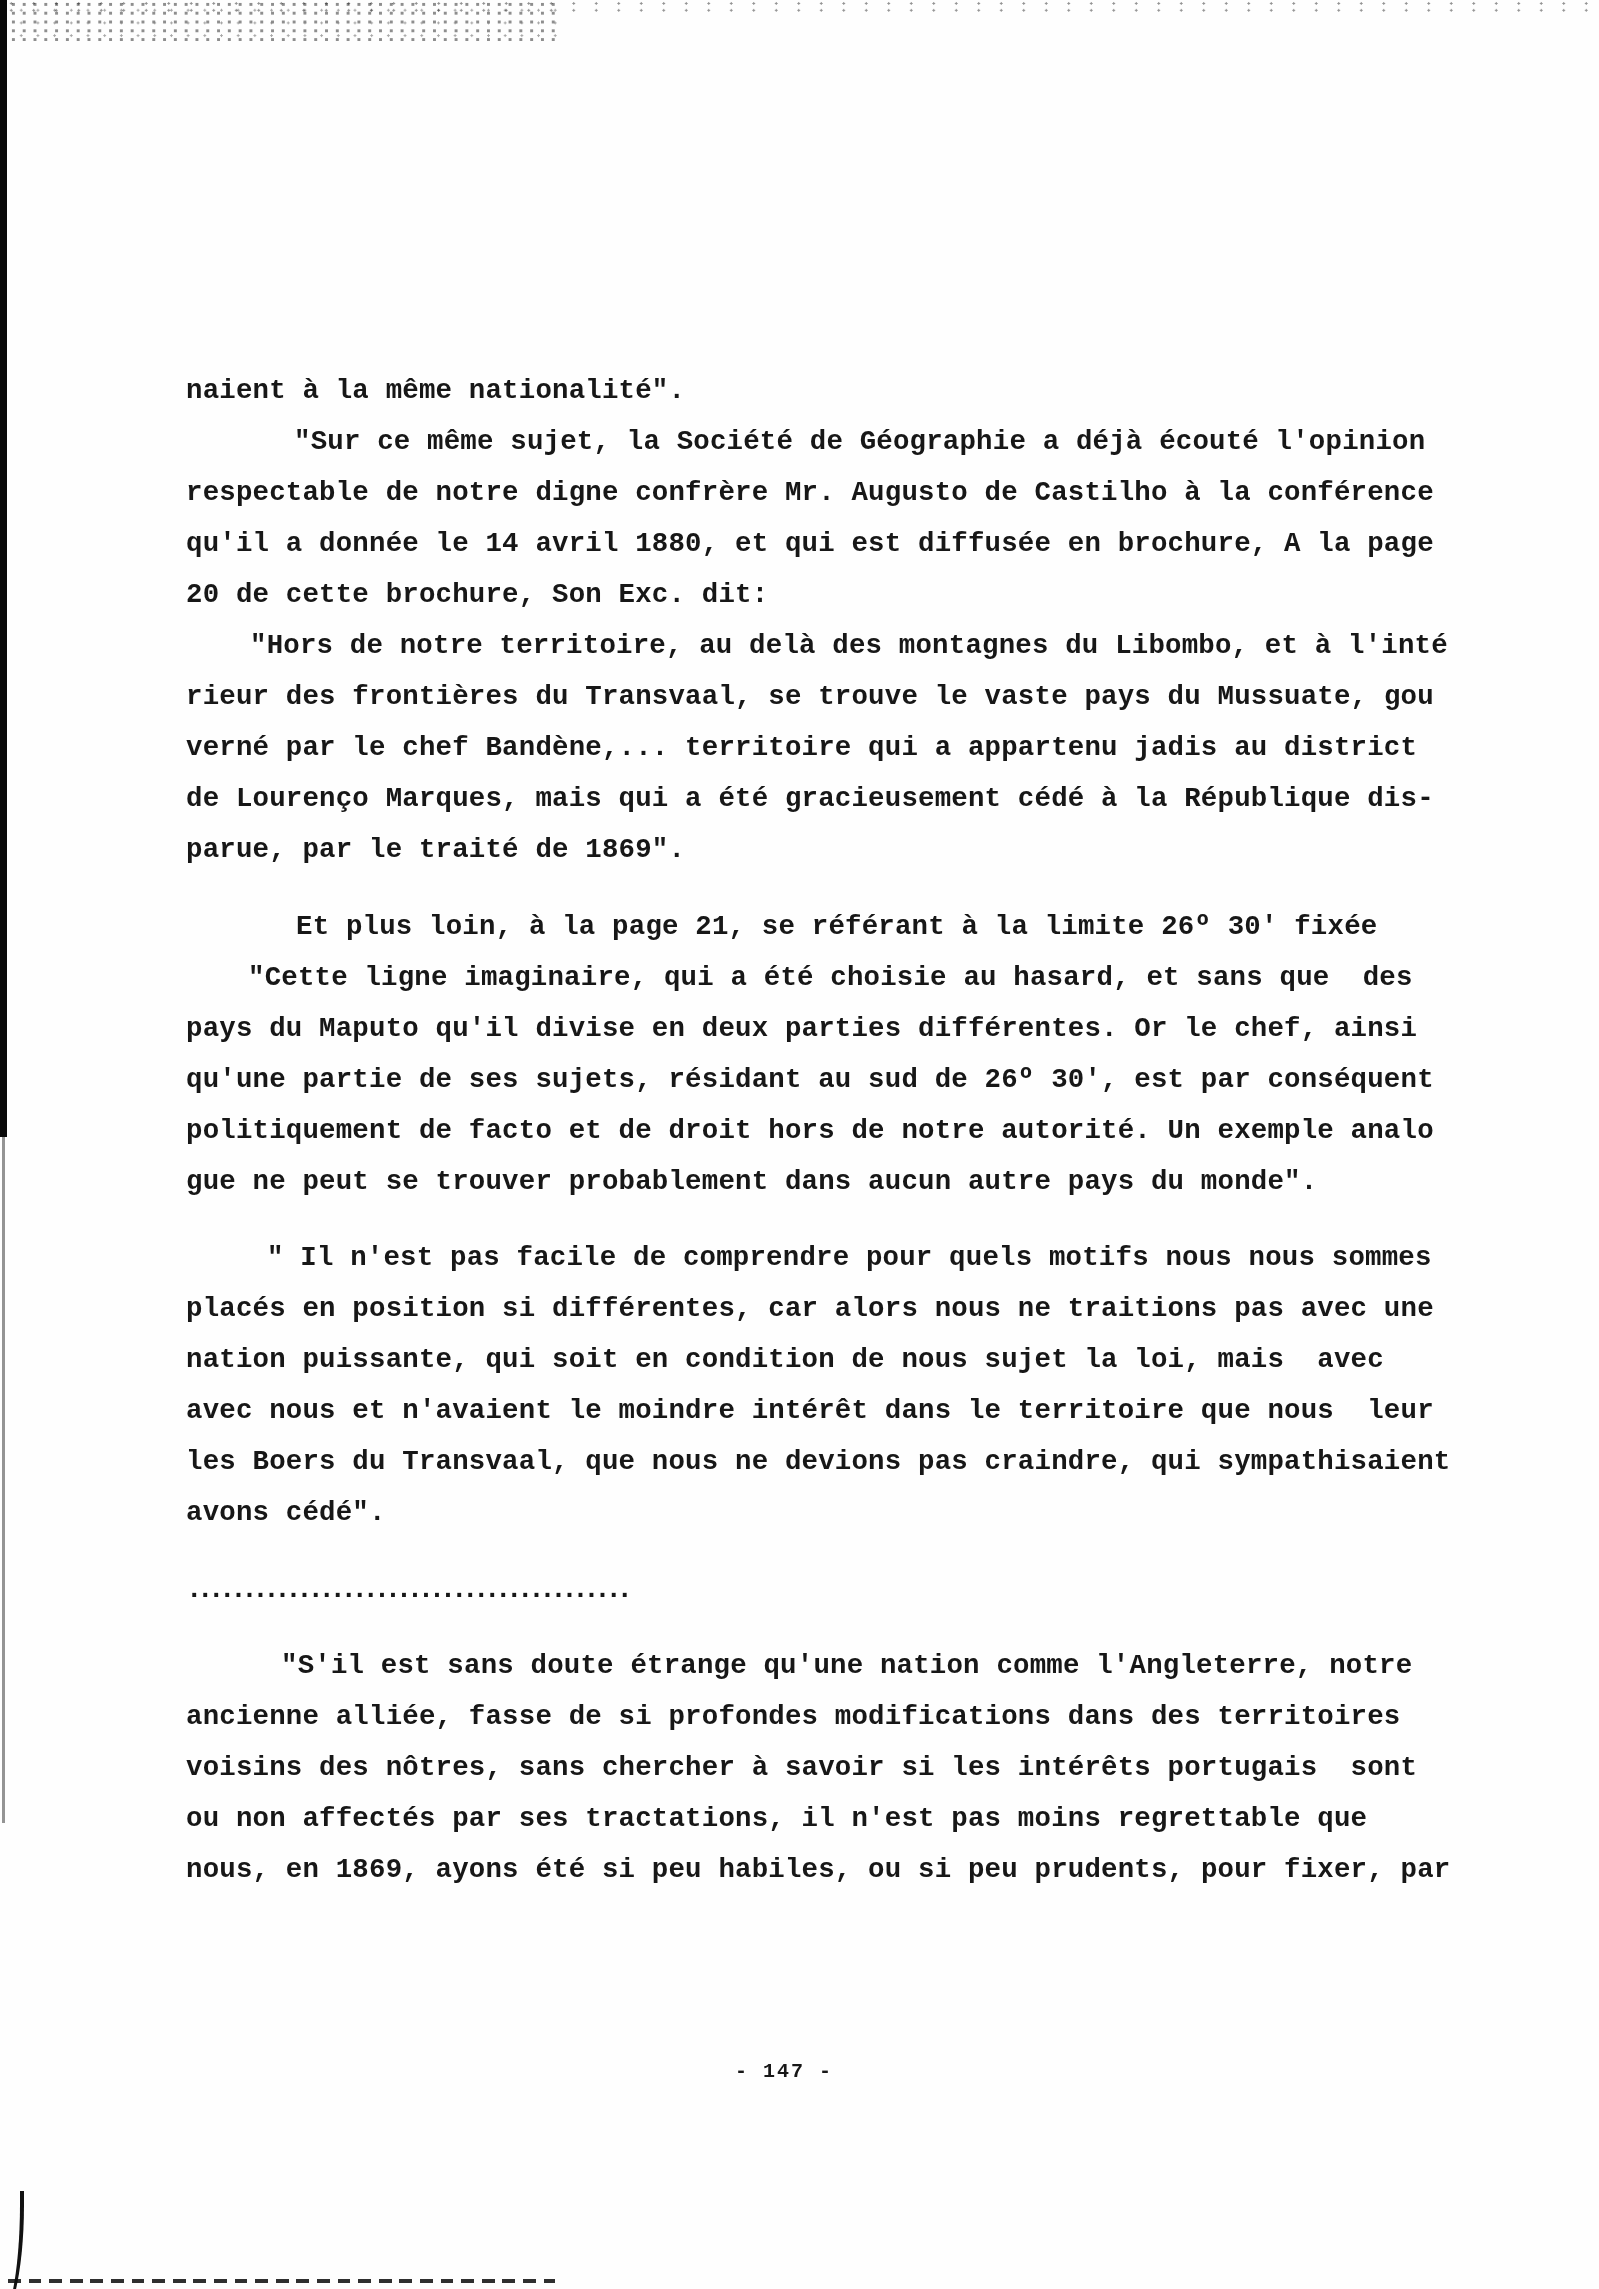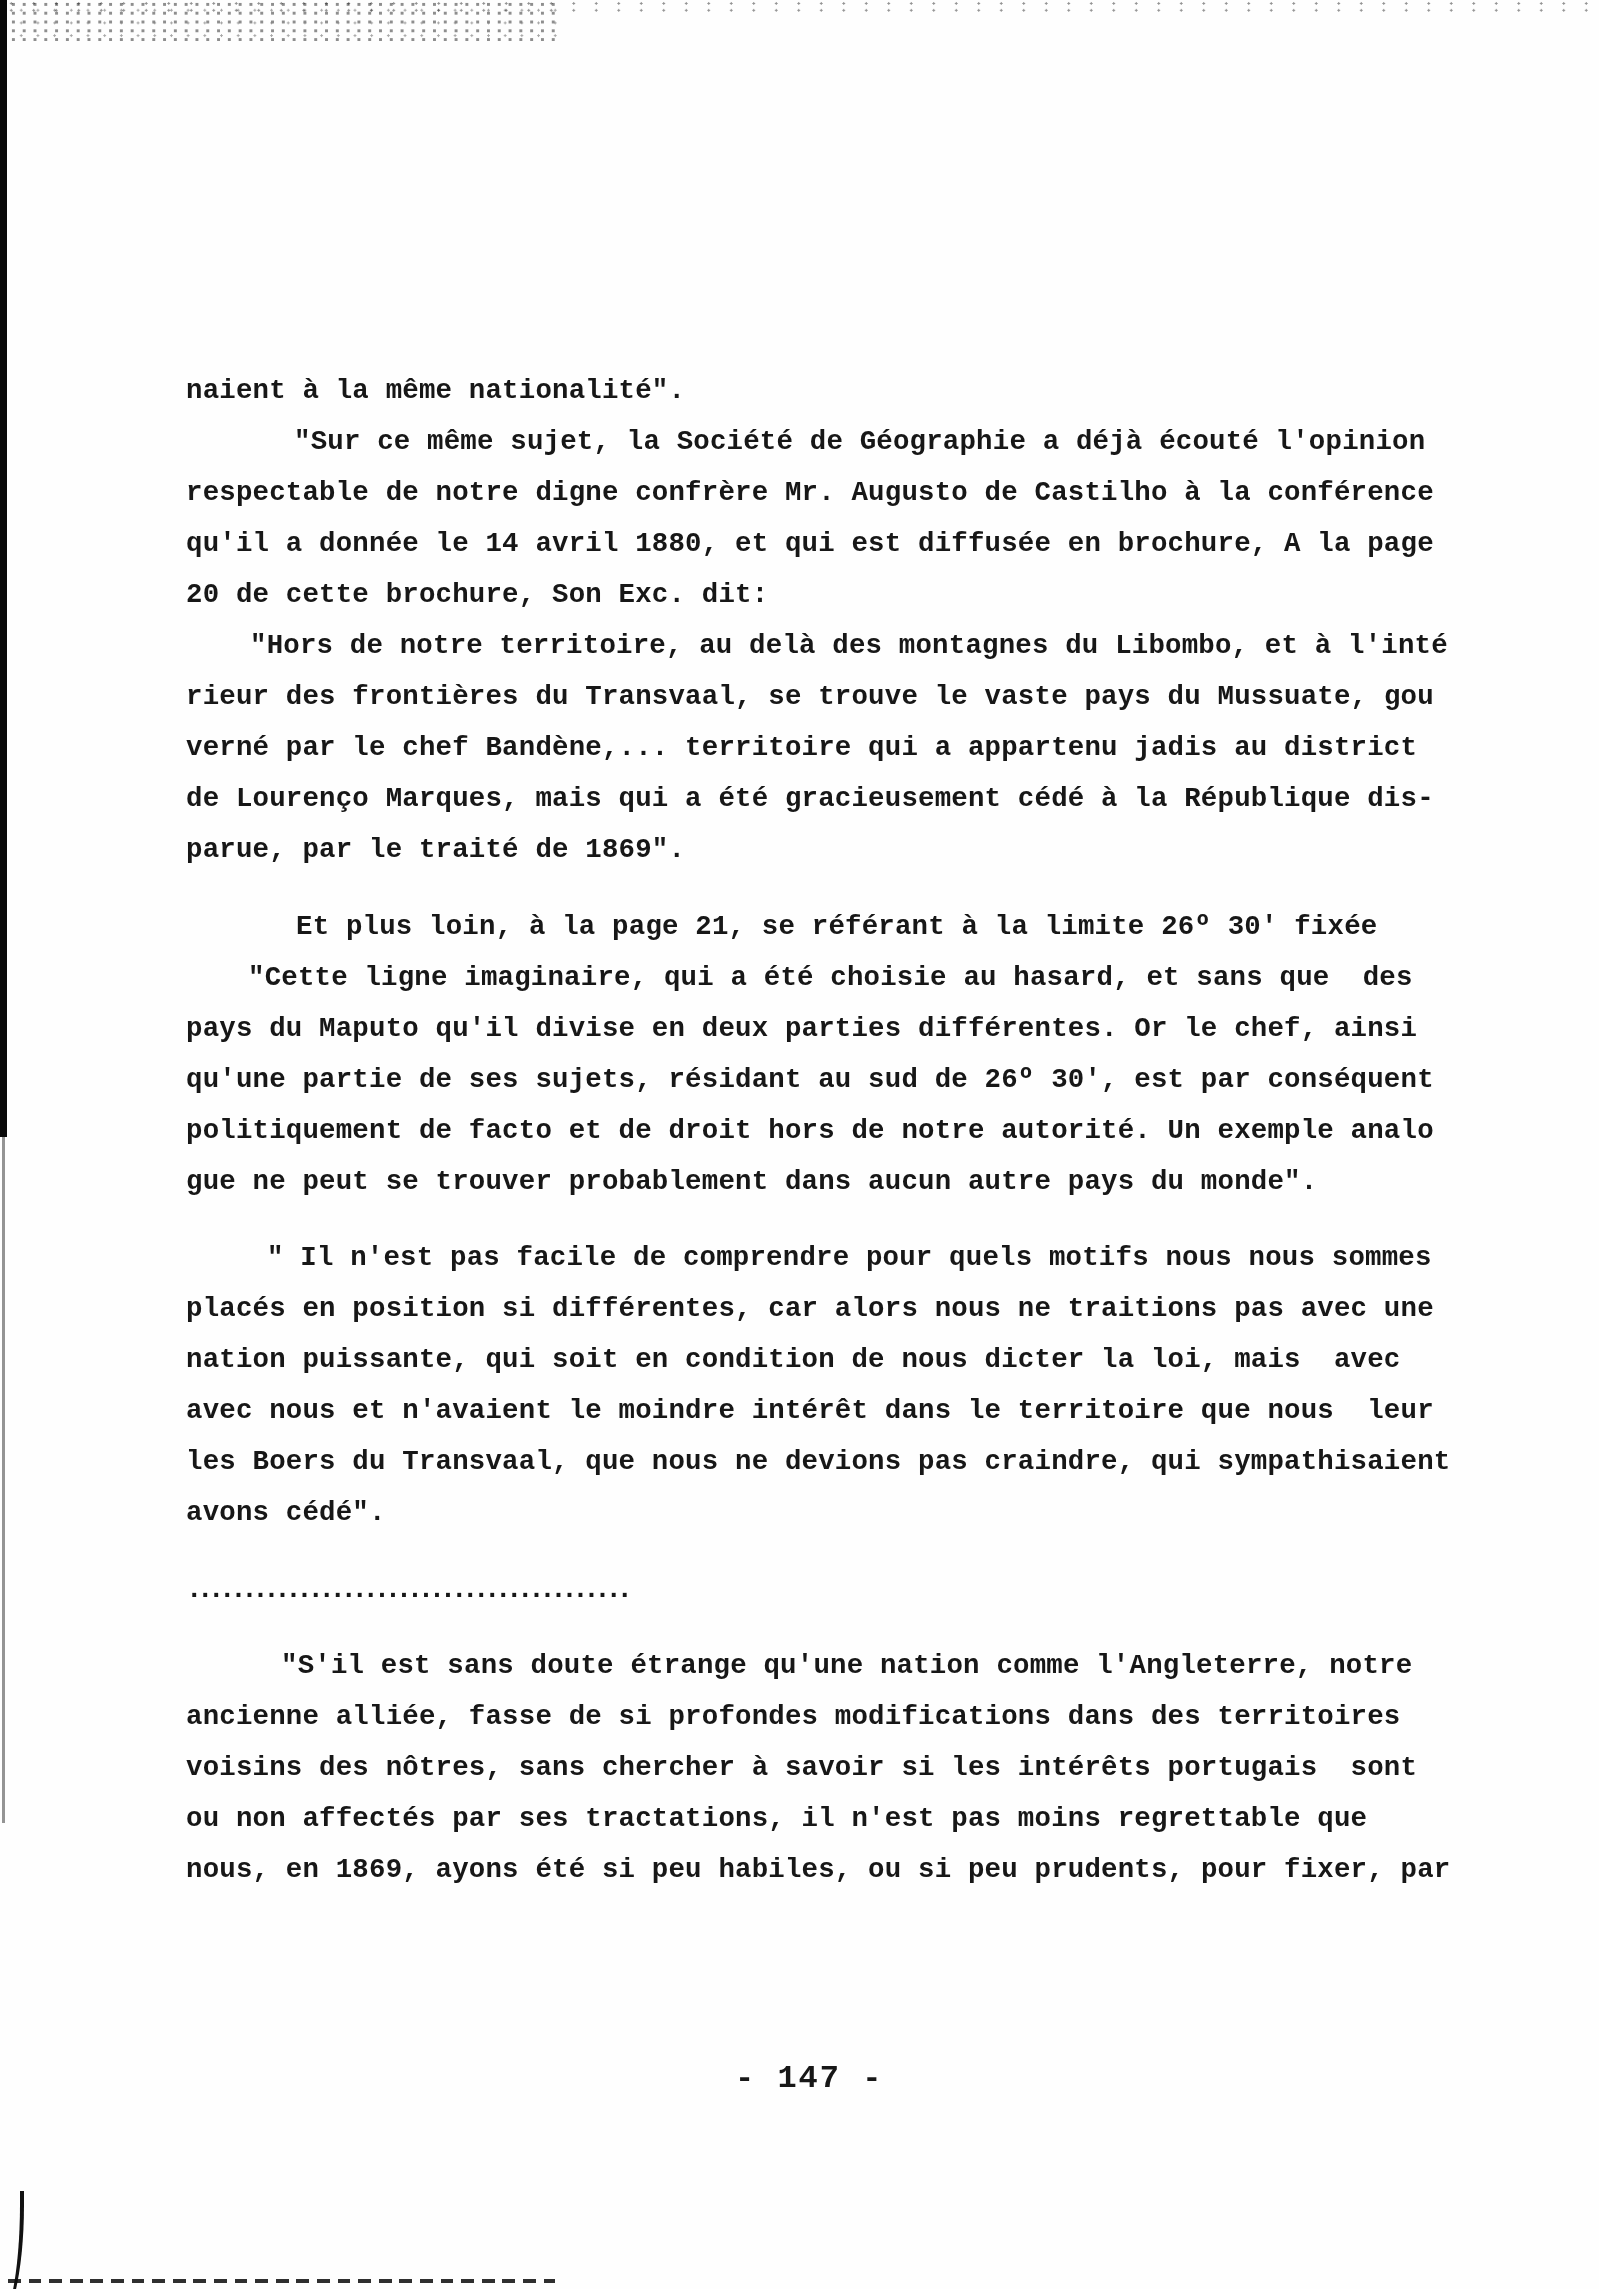--- a/index.html
+++ b/index.html
@@ -84,21 +84,21 @@
     text-decoration-thickness: 2.9px;
     text-underline-offset: 5.9px;
   }
   .dots-row .line {
     letter-spacing: -5.4px;
   }
   .page-number {
     position: absolute;
     left: 735px;
     top: 2060px;
-    font-size: 32px;
+    font-size: 20px;
     font-weight: 700;
     letter-spacing: 2px;
     white-space: pre;
   }
 </style>
 </head>
 <body>
 
 <div class="edge-line-left"></div>
 <div class="edge-line-left-faint"></div>
@@ -130,21 +130,21 @@
     <div class="para">
       <div class="line" style="padding-left: 62px;"><span>"Cette ligne imaginaire, qui a été choisie au hasard, et sans que  des</span></div>
       <div class="line"><span>pays du Maputo qu'il divise en deux parties différentes. Or le chef, ainsi</span></div>
       <div class="line"><span>qu'une partie de ses sujets, résidant au sud de 26º 30', est par conséquent</span></div>
       <div class="line"><span>politiquement de facto et de droit hors de notre autorité. Un exemple ana</span><span class="u">lo</span></div>
       <div class="line"><span>gue ne peut se trouver probablement dans aucun autre pays du monde".</span></div>
     </div>
     <div class="para space-before">
       <div class="line" style="padding-left: 81px;"><span>" Il n'est pas facile de comprendre pour quels motifs nous nous sommes</span></div>
       <div class="line"><span>placés en position si différentes, car alors nous ne traitions pas avec une</span></div>
-      <div class="line"><span>nation puissante, qui soit en condition de nous dicter la loi, mais  avec</span></div>
+      <div class="line"><span>nation puissante, qui soit en condition de nous sujet la loi, mais  avec</span></div>
       <div class="line"><span>avec nous et n'avaient le moindre intérêt dans le territoire que nous  leur</span></div>
       <div class="line"><span>les Boers du Transvaal, que nous ne devions pas craindre, qui sympathisaient</span></div>
       <div class="line"><span>avons cédé".</span></div>
     </div>
     <div class="para space-before dots-row">
       <div class="line"><span>........................................</span></div>
     </div>
     <div class="para space-before">
       <div class="line" style="padding-left: 95px;"><span>"S'il est sans doute étrange qu'une nation comme l'Angleterre, notre</span></div>
       <div class="line"><span>ancienne alliée, fasse de si profondes modifications dans des territoires</span></div>

